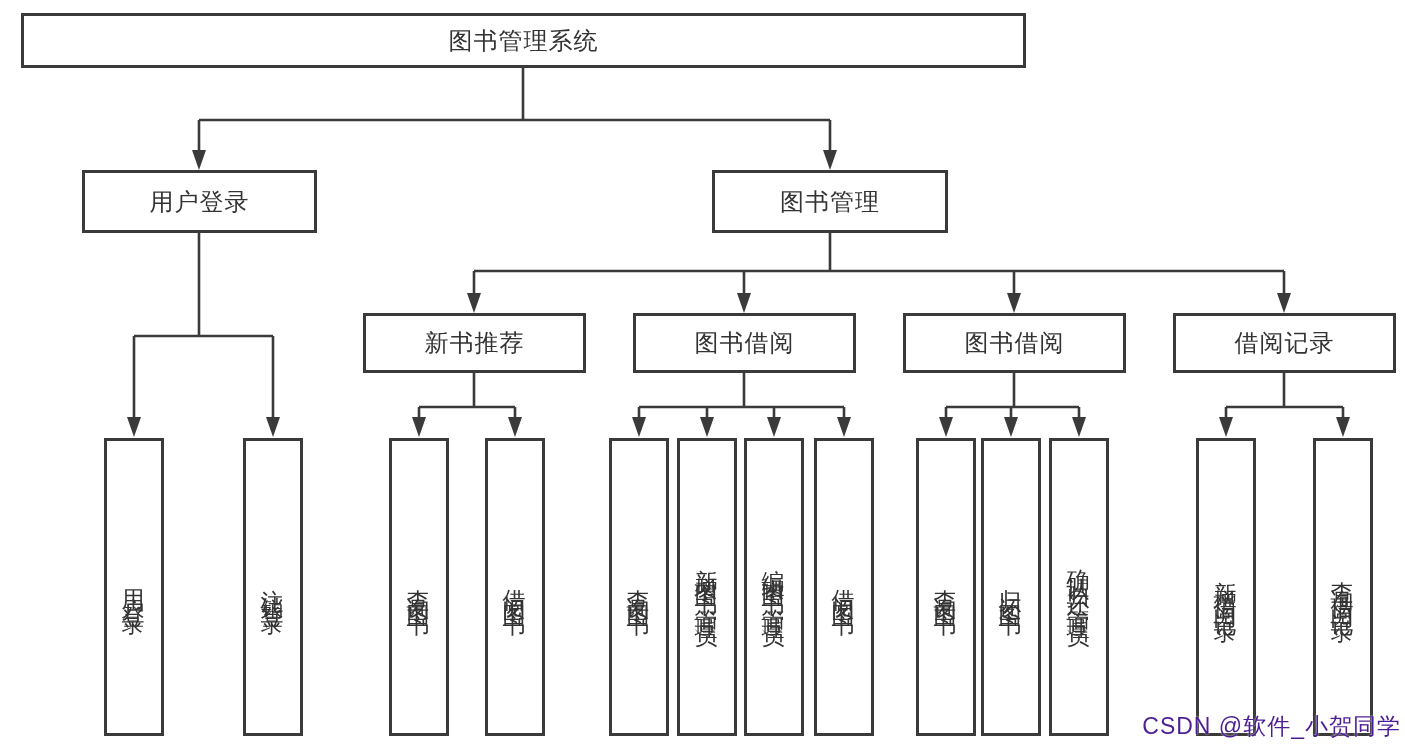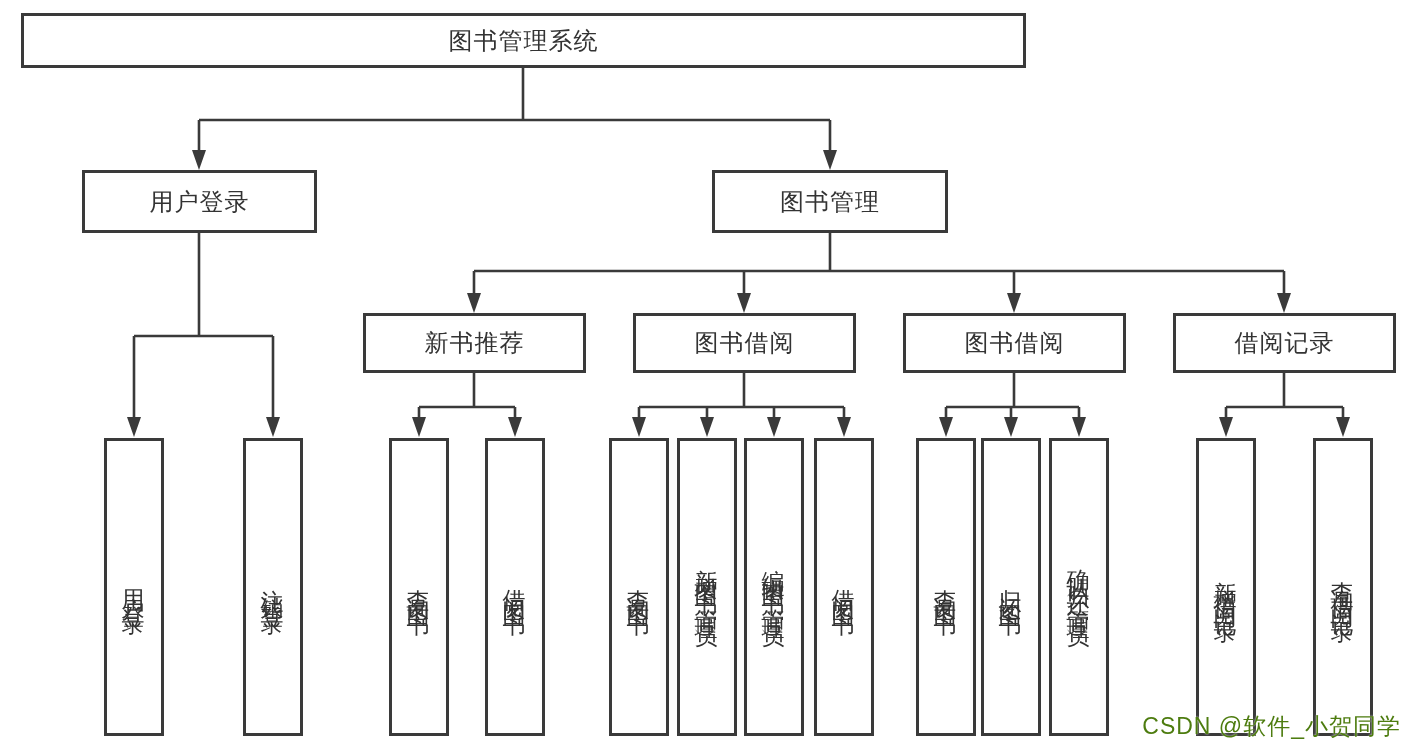--- a/index.html
+++ b/index.html
@@ -51,21 +51,21 @@
     writing-mode: vertical-lr;
     text-orientation: mixed;
   }
   #watermark {
     position: absolute;
     right: 4px;
     top: 711px;
     z-index: 5;
     font-size: 23px;
     letter-spacing: 1px;
-    color: #4d7c0f;
+    color: #4c1d95;
     text-shadow: 0 0 2px #ffffff;
   }
 </style>
 </head>
 <body>
 
 <div id="canvas">
 
   <svg id="edges" viewBox="0 0 1405 747">
     <g>

